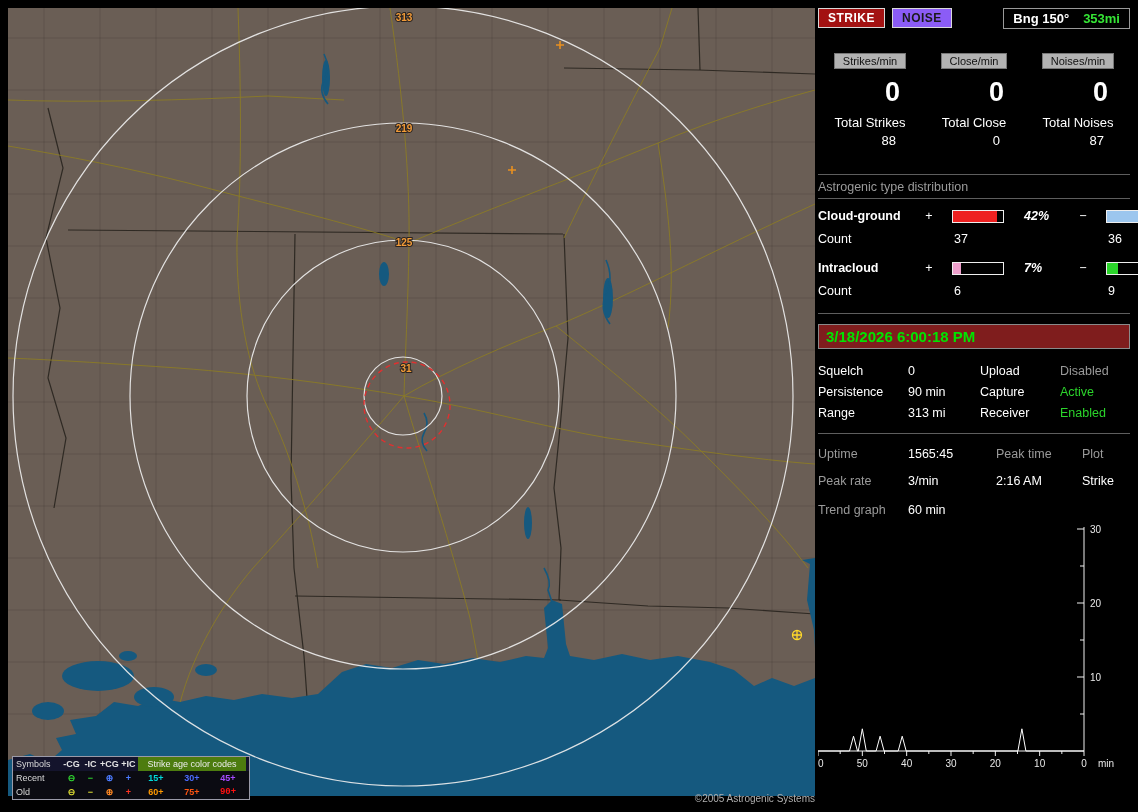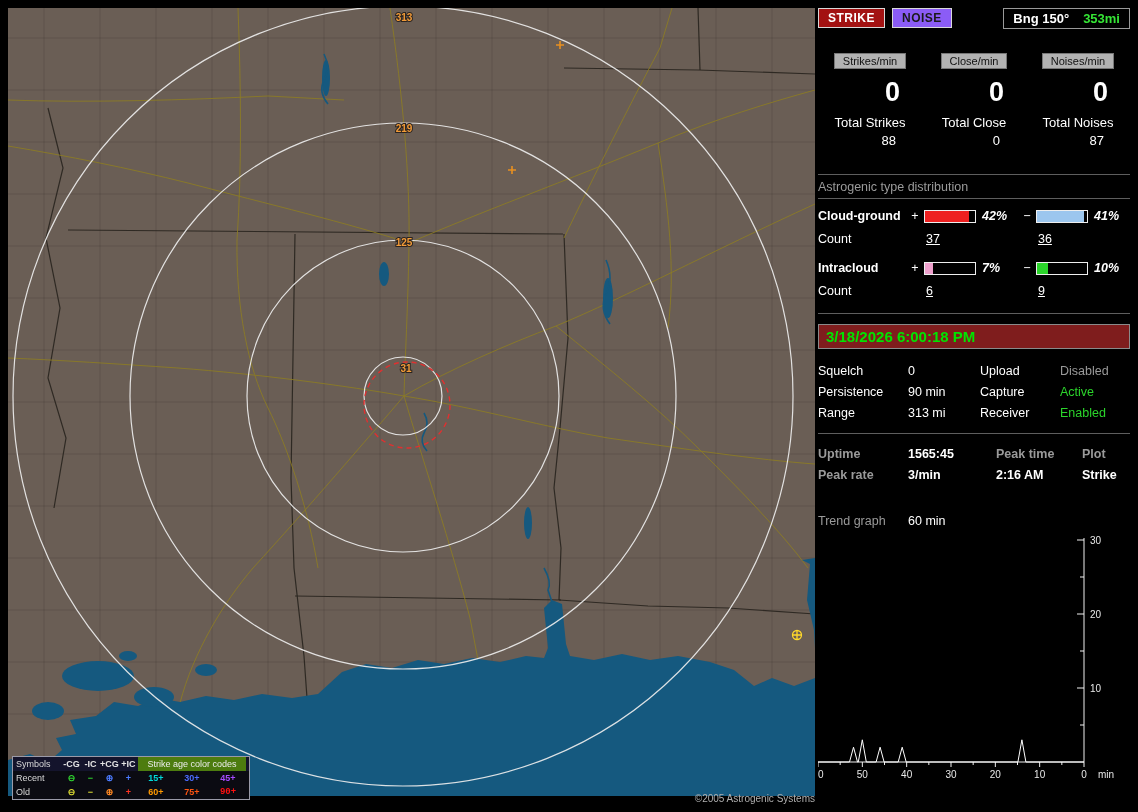--- a/index.html
+++ b/index.html
@@ -43,35 +43,35 @@
   .bigvals{margin-bottom:8px;}
   .bigval{text-align:right;padding-right:22px;font-size:27px;font-weight:bold;line-height:30px;}
   .tlabels{margin-bottom:3px;}
   .tlabels > div{text-align:center;font-size:13px;}
   .tvals > div{text-align:right;padding-right:26px;font-size:13px;}
 
   .div1{margin:26px 0 0;}
   .dist-title{color:#9a9a9a;margin:5px 0 4px;font-size:12.5px;}
   .div2{margin:0 0 10px;}
   .dist-row{display:grid;grid-template-columns:88px 14px 52px 40px 14px 52px 40px;
-            column-gap:2px;align-items:center;margin-bottom:9px;}
+            column-gap:16px;align-items:center;margin-bottom:9px;}
   .count-row{margin-bottom:15px;}
   .dist-label{font-weight:bold;}
   .sign{text-align:center;}
   .bar{display:block;height:11px;border:1px solid #eee;background:#000;}
   .bar-fill{display:block;height:100%;}
   .pct{font-weight:bold;padding-left:4px;font-style:italic;}
-  .cnt{padding-left:2px;text-decoration:underline;}
+  .cnt{padding-left:2px;}
 
   .div3{margin:8px 0 10px;}
   .dt-box{border:1px solid #8a8a8a;padding:3px 7px;font-weight:bold;font-size:15px;margin-bottom:15px;background:#7f1d1d;}
 
   .status-grid{display:grid;grid-template-columns:90px 72px 80px 1fr;row-gap:7px;margin-bottom:13px;}
   .div4{margin:0 0 13px;}
-  .stats-grid{display:grid;grid-template-columns:90px 88px 86px 1fr;row-gap:7px;margin-bottom:32px;font-weight:bold;}
+  .stats-grid{display:grid;grid-template-columns:90px 88px 86px 1fr;row-gap:13px;margin-bottom:15px;}
   .glabel{color:#9a9a9a;}
   .trend-row{display:grid;grid-template-columns:90px 1fr;margin-bottom:4px;}
   .tk{font-size:10px;fill:#e8e8e8;font-family:"Liberation Sans",sans-serif;}
 </style>
 </head>
 <body>
 
 <div class="map">
   <svg width="807" height="788" viewBox="0 0 807 788">
     <rect width="807" height="788" fill="#6a5e55"></rect>

